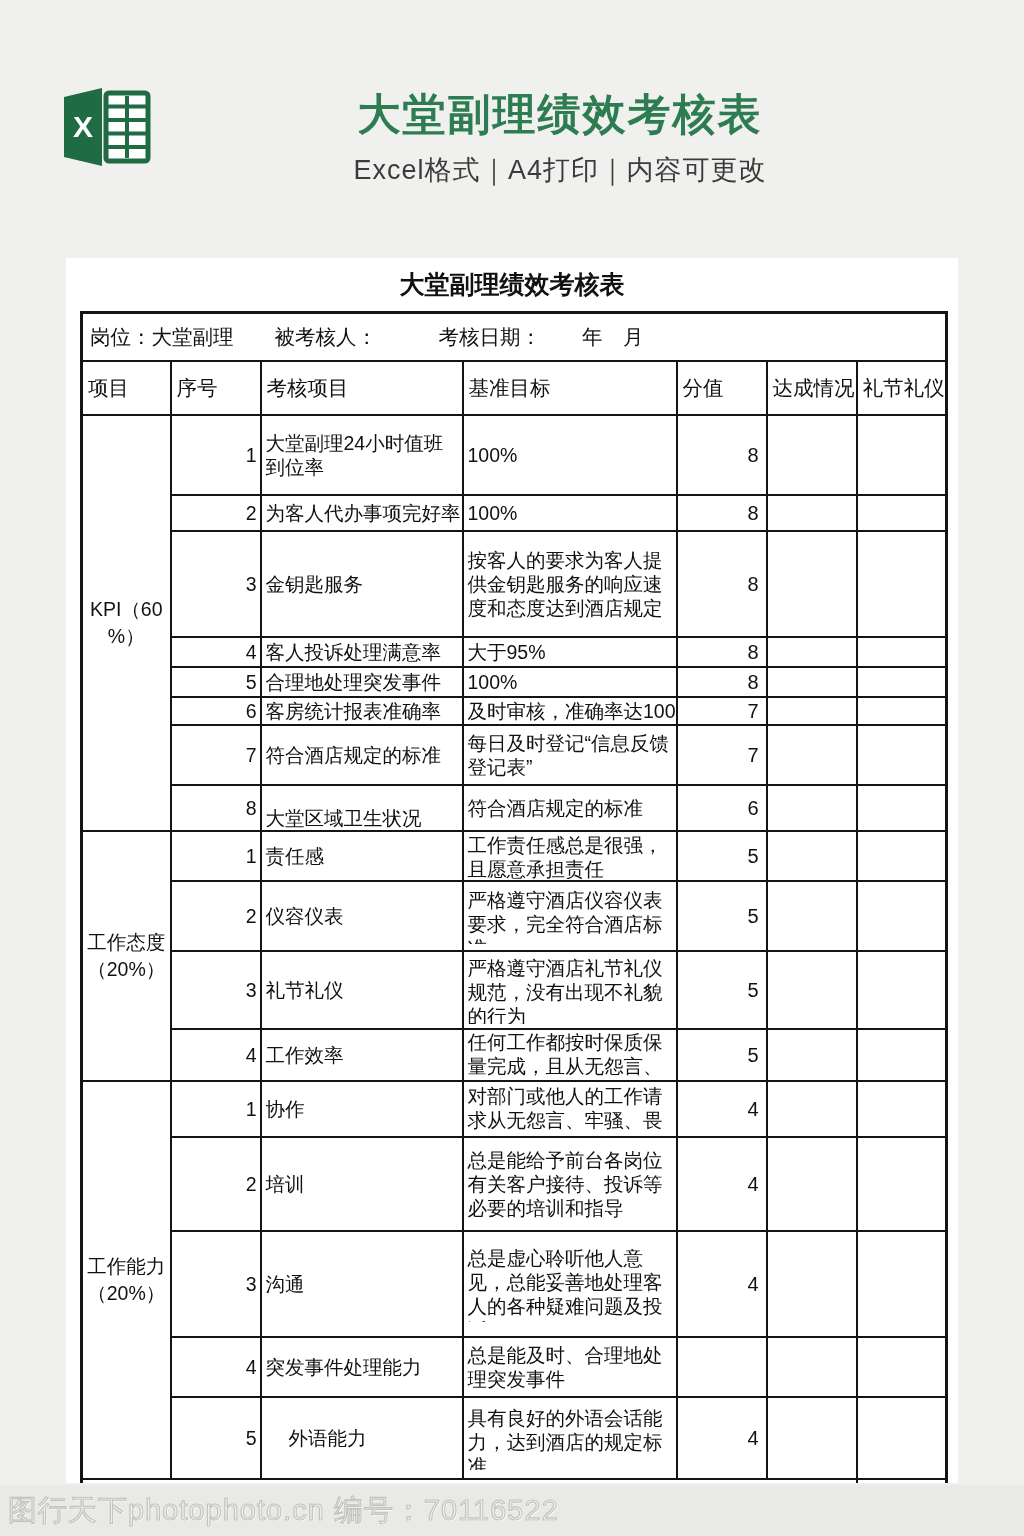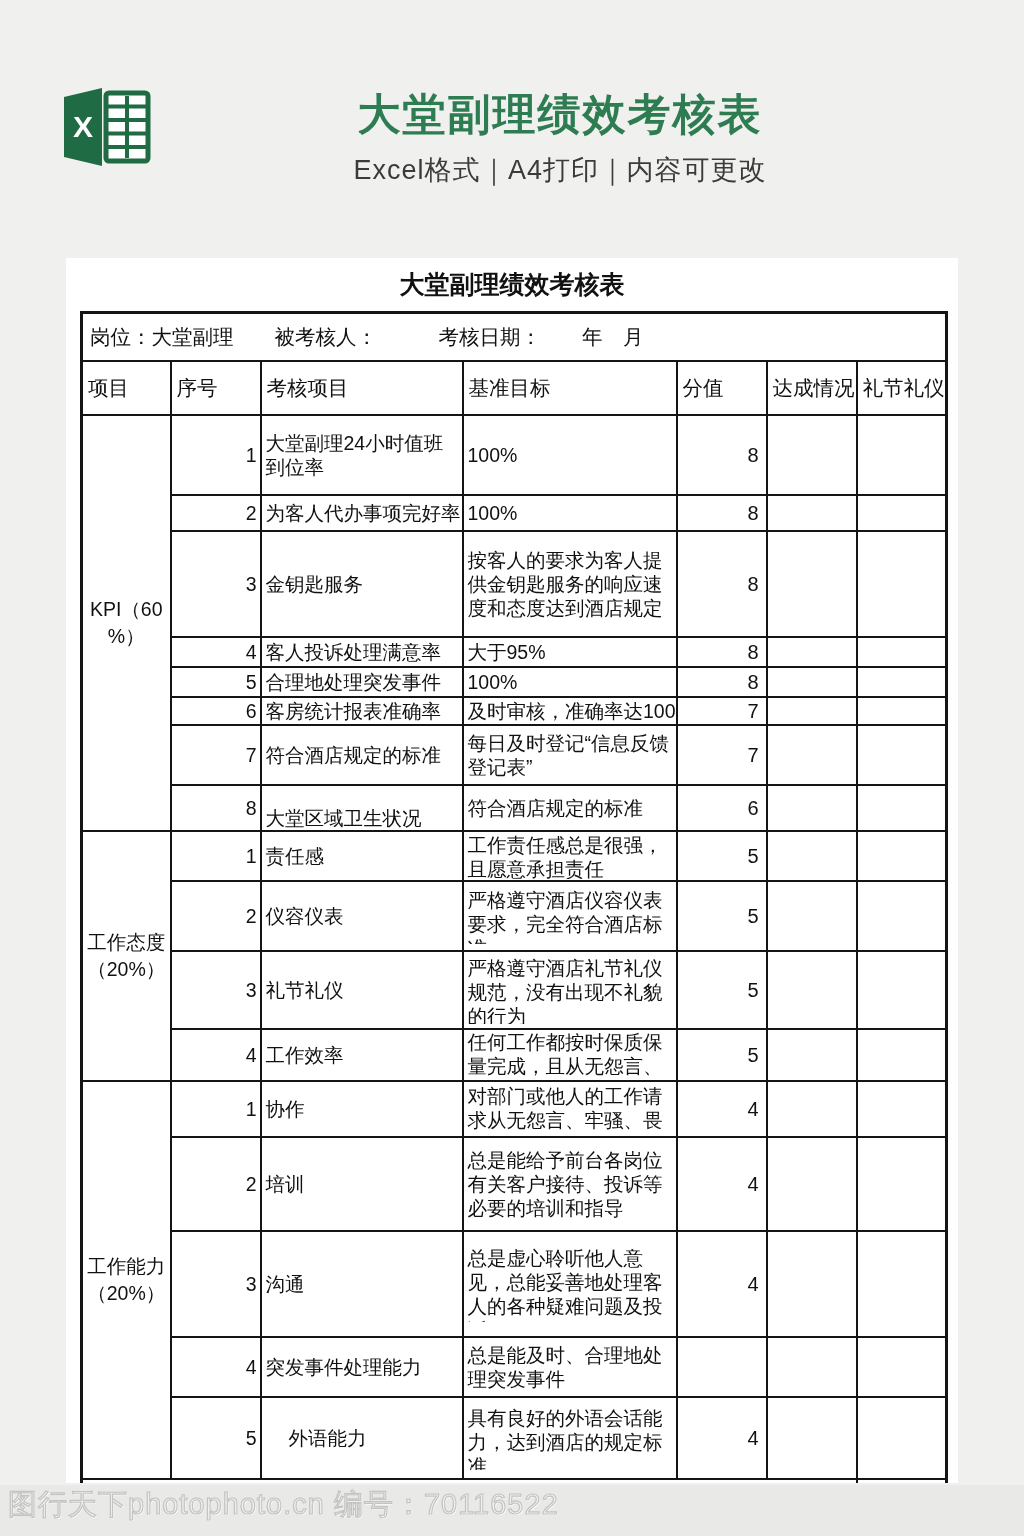--- a/index.html
+++ b/index.html
@@ -41,21 +41,21 @@
   td.seq-cell .cb { text-align:right; padding-right:3px; }
   td.score-cell .cb { text-align:right; padding-right:7px; font-size:20px; }
   td.group-cell { text-align:center; }
   td.group-cell .cb { line-height:27px; line-break:anywhere; word-break:break-all; padding:0 3px; }
   tr.total-row td { height:40px; }
   tr.total-row .cb { text-align:left; font-size:16px; }
 
   
   .footer-bar {
     position:absolute; left:0; bottom:0; width:1024px; height:51px;
-    background:#e9e9e7; display:flex; align-items:flex-start;
+    background:#e9e9e7; display:flex; align-items:center;
   }
   .watermark {
     padding-left:8px; font-size:29px; letter-spacing:1px;
     color:#f0f0ee; -webkit-text-stroke:1.2px #c3c3c1;
     text-shadow:1px 1px 0 #ffffff;
     white-space:nowrap;
   }
 
   
   .excel-logo svg { display:block; }

